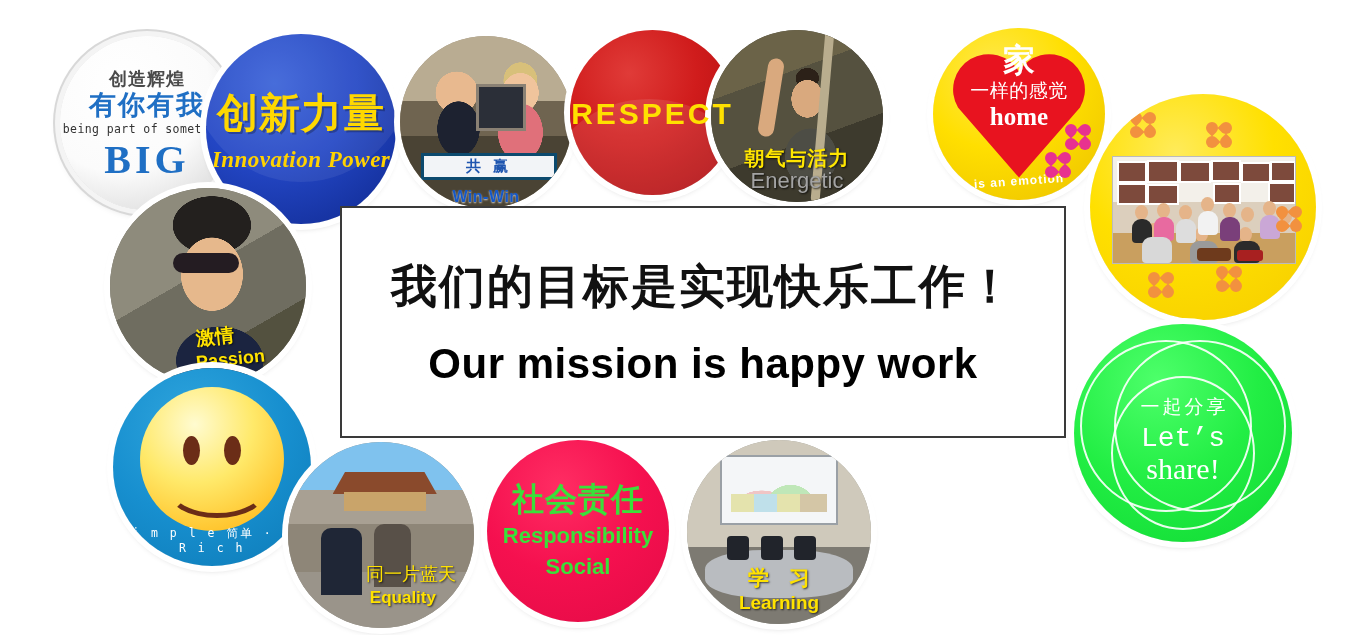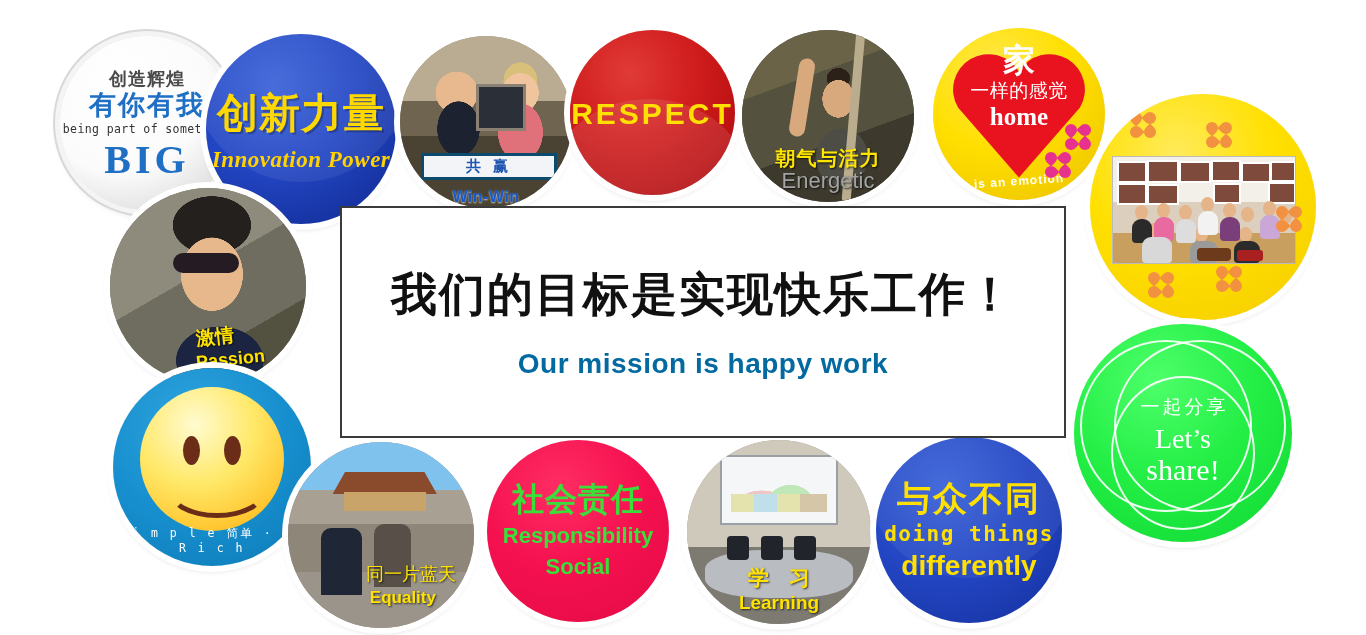--- a/index.html
+++ b/index.html
@@ -52,21 +52,21 @@
   #b-resp{left:570px;top:30px;width:165px;height:165px;
     background:radial-gradient(circle at 36% 26%, #e03b38 0%, #d01c1c 42%, #b20d10 84%, #960a0d 100%);}
   #b-resp::after{content:"";position:absolute;left:-12%;bottom:-42%;width:120%;height:100%;
     border-radius:50%;background:rgba(255,255,255,.10);}
   #b-resp .inner{position:relative;z-index:2;width:100%;}
   .resp-cn{font-size:38px;color:#ffe000;font-weight:700;letter-spacing:10px;text-indent:10px;}
   .resp-en{font-size:30px;color:#ffe000;font-weight:700;letter-spacing:3px;margin-top:2px;
     font-family:"Liberation Sans",sans-serif;}
 
   
-  #b-ener{left:742px;top:30px;width:172px;height:172px;background:#4c4a3c;}
+  #b-ener{left:711px;top:30px;width:172px;height:172px;background:#4c4a3c;}
   .ener-bg{position:absolute;inset:0;
     background:
       radial-gradient(ellipse 22px 26px at 56% 40%, #d9a97e 0 72%, transparent 73%),
       radial-gradient(ellipse 16px 14px at 56% 28%, #2c2118 0 72%, transparent 73%),
       radial-gradient(ellipse 38px 42px at 58% 74%, #4d4d45 0 68%, transparent 69%),
       linear-gradient(160deg,#6b6348 0 30%,#55513f 30% 62%,#3d3a2d 62% 100%);}
   .ener-rope{position:absolute;left:62%;top:0;width:9px;height:100%;background:#b9ad8e;
     transform:rotate(5deg);border-radius:4px;}
   .ener-arm{position:absolute;left:30%;top:16%;width:16px;height:46%;background:#d9a97e;
     transform:rotate(9deg);border-radius:8px;}
@@ -189,30 +189,30 @@
 
   
   #b-share{left:1074px;top:324px;width:218px;height:218px;
     background:radial-gradient(circle at 38% 26%, #4dff6a 0%, #22ee44 48%, #0fd833 100%);}
   .venn{position:absolute;border:2px solid rgba(255,255,255,.9);border-radius:50%;}
   .venn.a{left:6px;top:16px;width:168px;height:168px;}
   .venn.b{right:6px;top:16px;width:168px;height:168px;}
   .venn.c{left:50%;top:52px;transform:translateX(-50%);width:140px;height:150px;}
   #b-share .inner{position:relative;z-index:3;width:100%;margin-top:14px;}
   .share-cn{font-size:19px;color:#fff;letter-spacing:3px;text-indent:3px;}
-  .share-en1{font-size:28px;color:#fff;font-family:Liberation Serif, serif;margin-top:3px;}
+  .share-en1{font-size:28px;color:#fff;font-family:Liberation Mono, monospace;margin-top:3px;}
   .share-en2{font-size:30px;color:#fff;font-family:"Liberation Serif",serif;margin-top:-2px;}
 
   
   #banner{position:absolute;left:340px;top:206px;width:722px;height:228px;background:#fff;
     border:2px solid #3a3a3a;z-index:50;display:flex;flex-direction:column;
     align-items:center;justify-content:center;}
   .ban-cn{font-size:46px;font-weight:700;color:#111;letter-spacing:2px;
     font-family:"DejaVu Sans","Liberation Sans",sans-serif;}
-  .ban-en{font-size:28px;font-weight:700;color:#0369a1;margin-top:22px;letter-spacing:.5px;text-align:center;}
+  .ban-en{font-size:42px;font-weight:700;color:#000000;margin-top:22px;letter-spacing:.5px;text-align:center;}
 </style>
 </head>
 <body>
 
 <div id="stage">
 
   <div class="badge" id="b-big">
     <div class="inner">
       <div class="big-l1">创造辉煌</div>
       <div class="big-l2">有你有我</div>
@@ -390,27 +390,20 @@
       </div>
       <div class="lrn-table"></div>
       <div class="lrn-ch" style="left:22%;"></div>
       <div class="lrn-ch" style="left:40%;"></div>
       <div class="lrn-ch" style="left:58%;"></div>
     </div>
     <div class="lrn-cn">学 习</div>
     <div class="lrn-en">Learning</div>
   </div>
 
-  <div class="badge" id="b-diff">
-    <div class="inner">
-      <div class="diff-cn">与众不同</div>
-      <div class="diff-en1">doing things</div>
-      <div class="diff-en2">differently</div>
-    </div>
-  </div>
 
   <div class="badge" id="b-share">
     <div class="venn a"></div>
     <div class="venn b"></div>
     <div class="venn c"></div>
     <div class="inner">
       <div class="share-cn">一起分享</div>
       <div class="share-en1">Let’s</div>
       <div class="share-en2">share!</div>
     </div>

